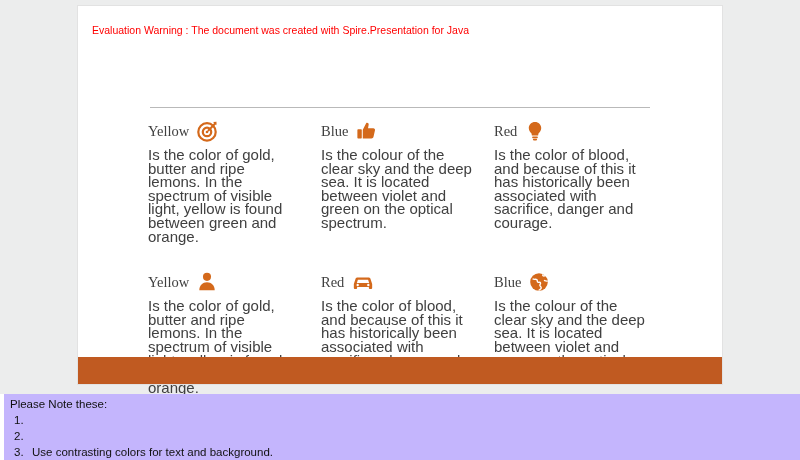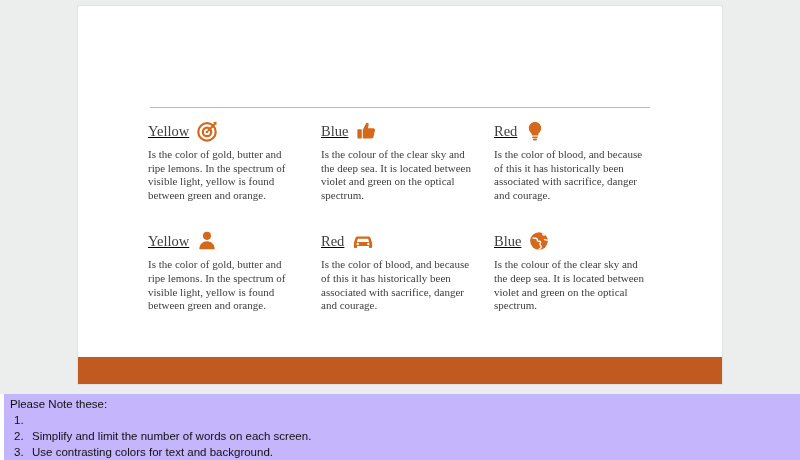--- a/index.html
+++ b/index.html
@@ -79,37 +79,36 @@
   }
   .cell {
     width: 173px;
     padding-right: 0px;
     box-sizing: border-box;
   }
   .cell-head {
     display: flex;
     align-items: center;
     height: 26px;
-    text-decoration: underline;
   }
   .cell-label {
     font-family: "Liberation Serif", serif;
     font-size: 14.5px;
     color: #3f3f3f;
     margin-right: 7px;
   }
   .cell-icon {
     display: inline-block;
     line-height: 0;
   }
   .cell-icon svg { display: block; }
   .cell-body {
     margin-top: 4px;
-    font-family: Liberation Serif, serif;
-    font-size: 11px;
+    font-family: Liberation Sans, sans-serif;
+    font-size: 15px;
     line-height: 13.6px;
     color: #404040;
     width: 152px;
   }
   .cell.c2 .cell-body, .cell.c2 .cell-head { margin-left: 0; }
   .footer-bar {
     position: absolute;
     left: 0;
     bottom: 0;
     width: 644px;
@@ -153,20 +152,21 @@
   }
 </style>
 </head>
 <body>
 
 <div class="page">
 
   <div class="slide-wrap">
     <div class="slide">
 
+      <div class="eval-warning">Evaluation Warning : The document was created with  Spire.Presentation for Java</div>
 
       <div class="title-rule"></div>
 
       <div class="grid">
 
         <div class="row first">
 
           <div class="cell c0">
             <div class="cell-head">
               <span class="cell-label">Yellow</span>
@@ -266,21 +266,20 @@
   </div>
 
   <div class="notes">
     <div class="notes-title">Please Note these:</div>
     <ul class="notes-list">
       <li>
         <span class="notes-num">1.</span>
       </li>
       <li>
         <span class="notes-num">2.</span>
-        <span>Simplify and limit the number of words on each screen.</span>
       </li>
       <li>
         <span class="notes-num">3.</span>
         <span>Use contrasting colors for text and background.</span>
       </li>
     </ul>
   </div>
 
 </div>
 

